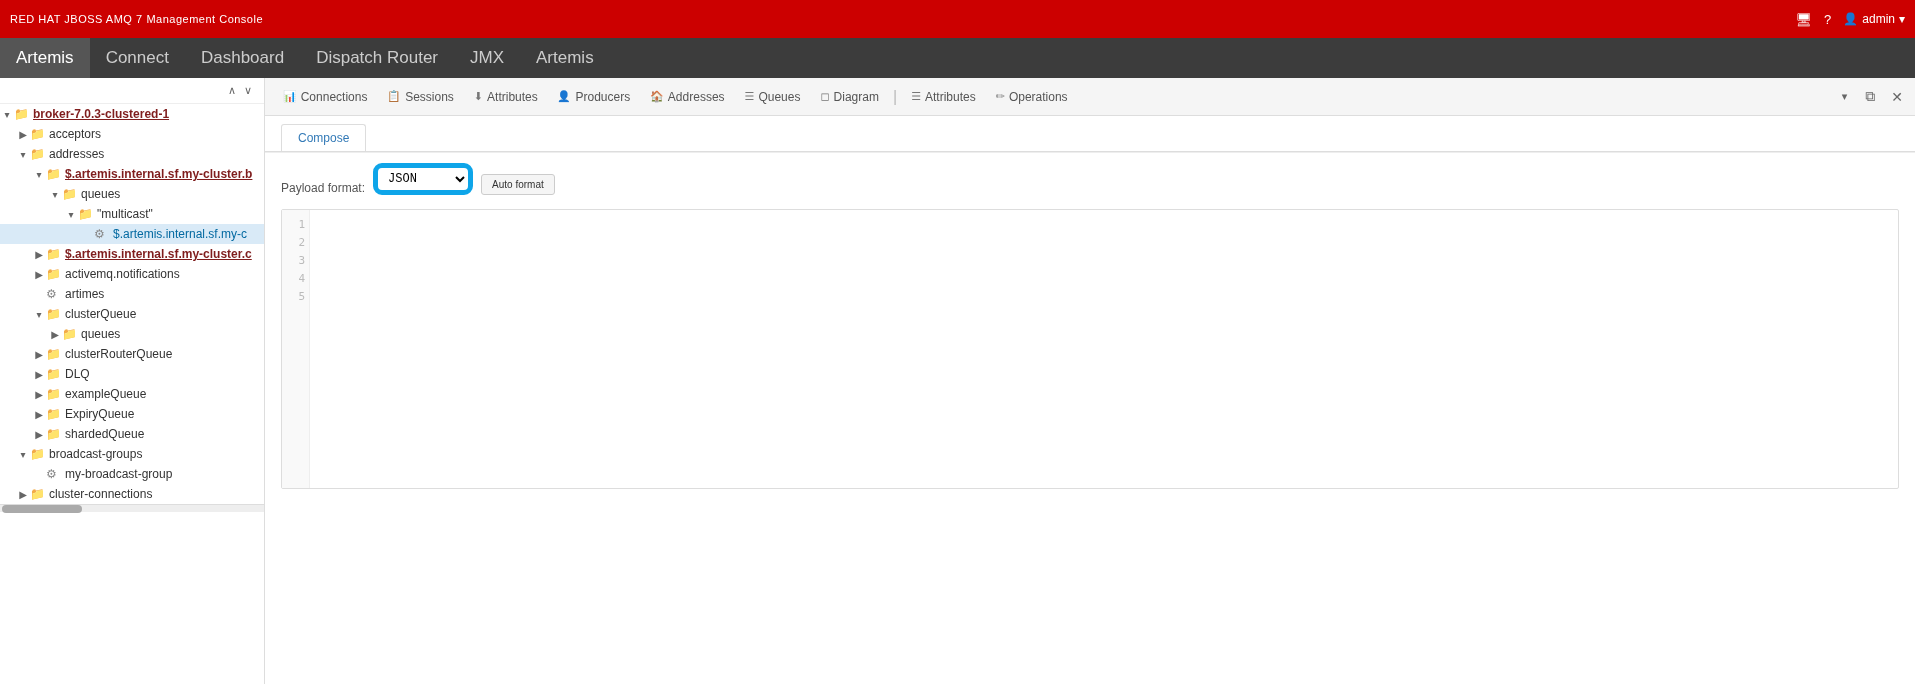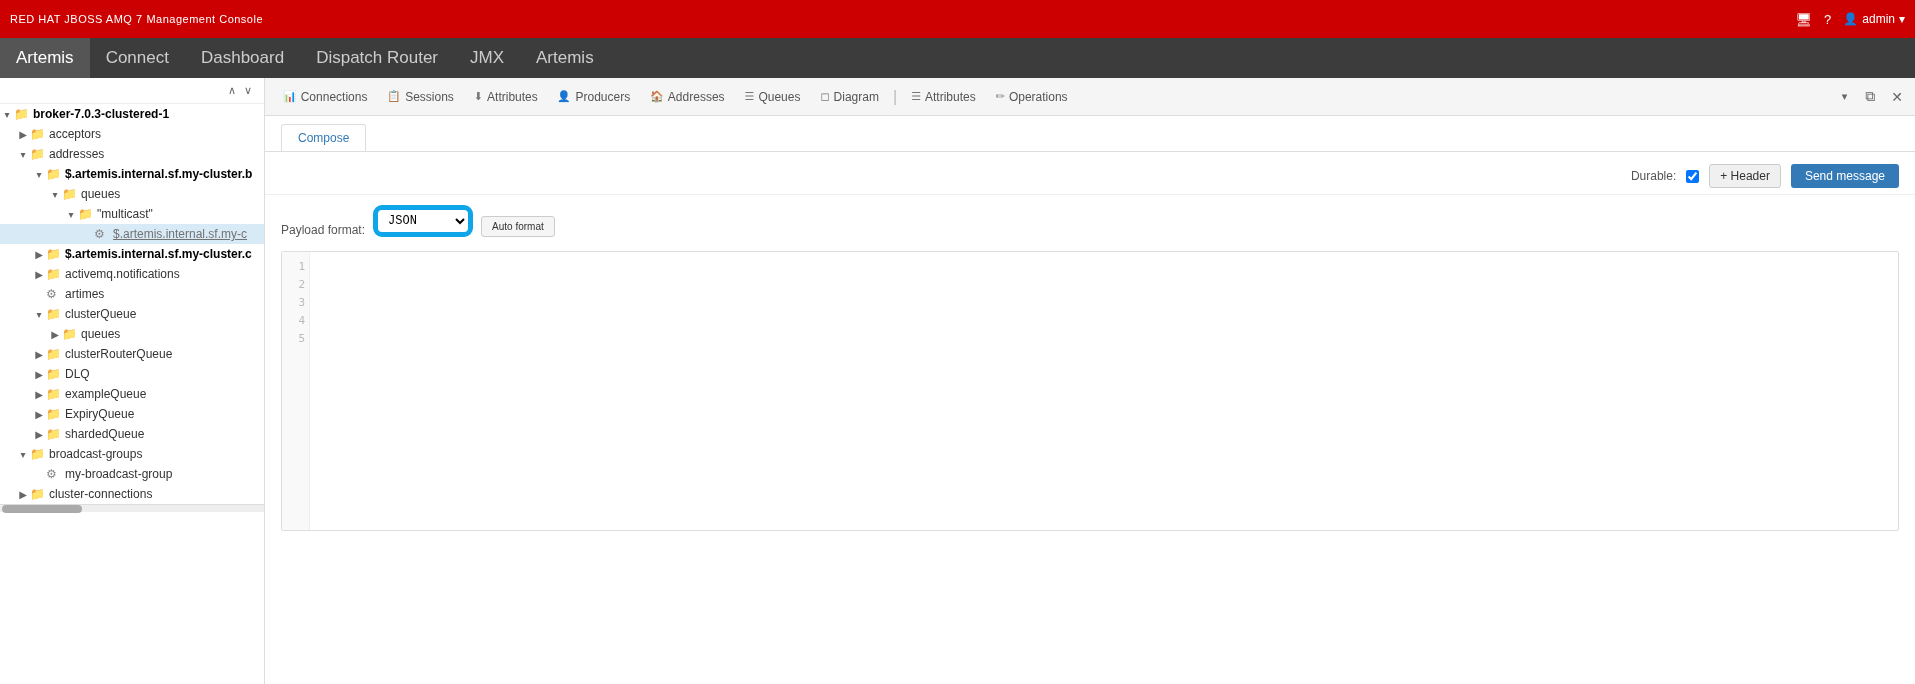--- a/index.html
+++ b/index.html
@@ -127,22 +127,22 @@
       font-size: 12px;
     }
     .tree-icon.folder { color: #e8a000; }
     .tree-icon.gear { color: #888; }
     .tree-icon.folder-green { color: #2d8a2d; }
     .tree-label {
       font-size: 12px;
       color: #333;
       margin-left: 3px;
     }
-    .tree-label.green { color: #000000; font-weight: bold; }
-    .tree-label.selected-blue { color: #737373; text-decoration: underline; }
+    .tree-label.green { color: #7f1d1d; font-weight: bold; text-decoration: underline; }
+    .tree-label.selected-blue { color: #0369a1; }
 
     
     .sidebar-hscroll {
       height: 8px;
       background: #eee;
       border-top: 1px solid #ddd;
       position: relative;
     }
     .sidebar-hscroll-thumb {
       position: absolute;
@@ -598,26 +598,20 @@
         <button class="tab-bar-btn">✕</button>
       </div>
     </div>
 
     <div class="content-panel">
 
       <div style="border-bottom: 1px solid #ddd; padding: 0 8px;">
         <div class="compose-tab">Compose</div>
       </div>
 
-      <div class="message-header-row">
-        <span class="durable-label">Durable:</span>
-        <input type="checkbox" class="durable-checkbox" checked="" style="">
-        <button class="header-btn">+ Header</button>
-        <button class="send-btn">Send message</button>
-      </div>
 
       <hr style="border: none; border-top: 1px solid #eee; margin: 0 0 4px;">
 
       <div class="payload-row">
         <span class="payload-label">Payload format:</span>
         <select class="payload-select">
           <option>JSON</option>
           <option>Text</option>
           <option>Object</option>
         </select>

